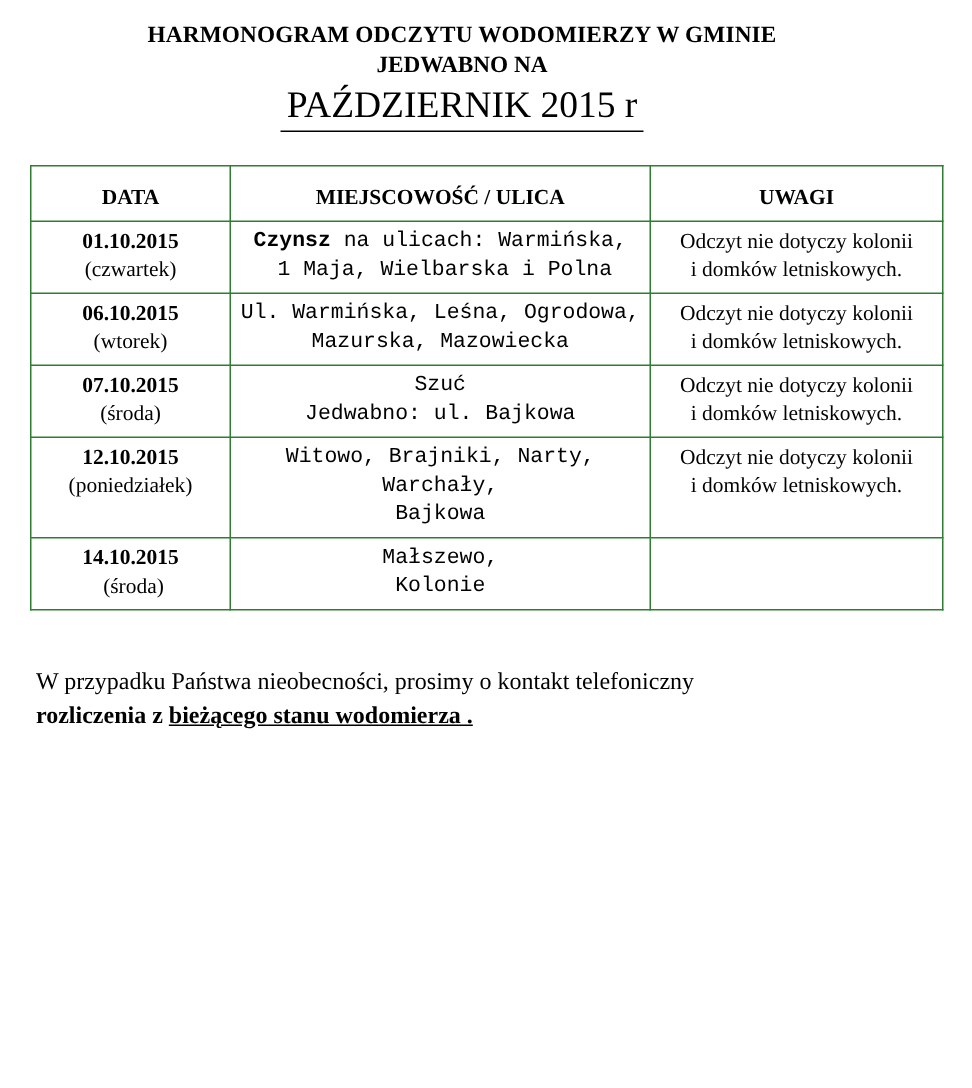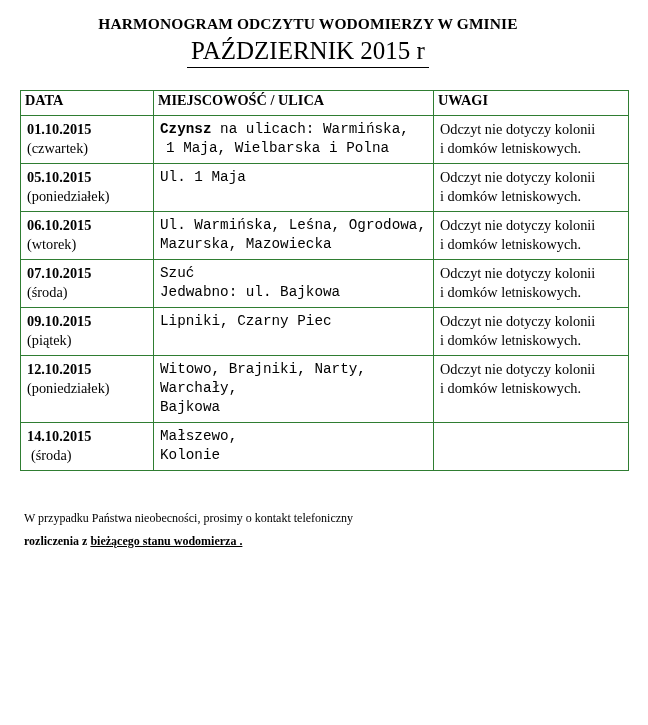--- a/index.html
+++ b/index.html
@@ -53,26 +53,27 @@
     width: 608px;
     table-layout: fixed;
   }
   table.schedule th,
   table.schedule td {
     border: 1.6px solid #2f7d32;
     vertical-align: top;
     padding: 4px 6px 5px 6px;
     font-size: 14.3px;
     line-height: 19px;
+    text-align: center;
   }
   table.schedule th {
-    text-align: left;
+    text-align: center;
     font-weight: bold;
     font-size: 14.3px;
-    padding: 0 4px 5px 4px;
+    padding: 12px 4px 5px 4px;
   }
   col.c-date { width: 133px; }
   col.c-place { width: 280px; }
   col.c-notes { width: 195px; }
   .date-main {
     font-weight: bold;
     display: block;
   }
   .date-sub {
     display: block;
@@ -89,38 +90,39 @@
     padding-left: 6px;
   }
   .notes-line {
     display: block;
   }
   .bold {
     font-weight: bold;
   }
   .footer {
     margin: 36px 24px 0 24px;
-    font-size: 12px;
+    font-size: 16px;
     line-height: 23px;
   }
   .footer-line {
     display: block;
   }
   .ul {
     text-decoration: underline;
     text-align: right;
   }
 </style>
 </head>
 <body>
 
 <div class="page">
 
   <div class="title-block">
     <div class="title-line1">HARMONOGRAM ODCZYTU WODOMIERZY W GMINIE</div>
+    <div class="title-line2">JEDWABNO NA</div>
     <div><span class="title-main">PAŹDZIERNIK 2015 r</span></div>
   </div>
 
   <div class="table-wrap">
     <table class="schedule">
       <colgroup>
         <col class="c-date">
         <col class="c-place">
         <col class="c-notes">
       </colgroup>
@@ -142,33 +144,20 @@
             <span class="place-line"><span class="bold">Czynsz</span><span> na ulicach: Warmińska,</span></span>
             <span class="place-line indent">1 Maja, Wielbarska i Polna</span>
           </td>
           <td>
             <span class="notes-line">Odczyt nie dotyczy kolonii</span>
             <span class="notes-line">i  domków letniskowych.</span>
           </td>
         </tr>
 
 
-        <tr>
-          <td>
-            <span class="date-main">05.10.2015</span>
-            <span class="date-sub">(poniedziałek)</span>
-          </td>
-          <td>
-            <span class="place-line">Ul. 1 Maja</span>
-          </td>
-          <td>
-            <span class="notes-line">Odczyt nie dotyczy kolonii</span>
-            <span class="notes-line">i  domków letniskowych.</span>
-          </td>
-        </tr>
 
         <tr>
           <td>
             <span class="date-main">06.10.2015</span>
             <span class="date-sub">(wtorek)</span>
           </td>
           <td>
             <span class="place-line">Ul. Warmińska, Leśna, Ogrodowa,</span>
             <span class="place-line">Mazurska, Mazowiecka</span>
           </td>
@@ -187,33 +176,20 @@
             <span class="place-line">Szuć</span>
             <span class="place-line">Jedwabno: ul. Bajkowa</span>
           </td>
           <td>
             <span class="notes-line">Odczyt nie dotyczy kolonii</span>
             <span class="notes-line">i  domków letniskowych.</span>
           </td>
         </tr>
 
 
-        <tr>
-          <td>
-            <span class="date-main">09.10.2015</span>
-            <span class="date-sub">(piątek)</span>
-          </td>
-          <td>
-            <span class="place-line">Lipniki, Czarny Piec</span>
-          </td>
-          <td>
-            <span class="notes-line">Odczyt nie dotyczy kolonii</span>
-            <span class="notes-line">i  domków letniskowych.</span>
-          </td>
-        </tr>
 
         <tr>
           <td>
             <span class="date-main">12.10.2015</span>
             <span class="date-sub">(poniedziałek)</span>
           </td>
           <td>
             <span class="place-line">Witowo, Brajniki, Narty, Warchały,</span>
             <span class="place-line">Bajkowa</span>
           </td>

